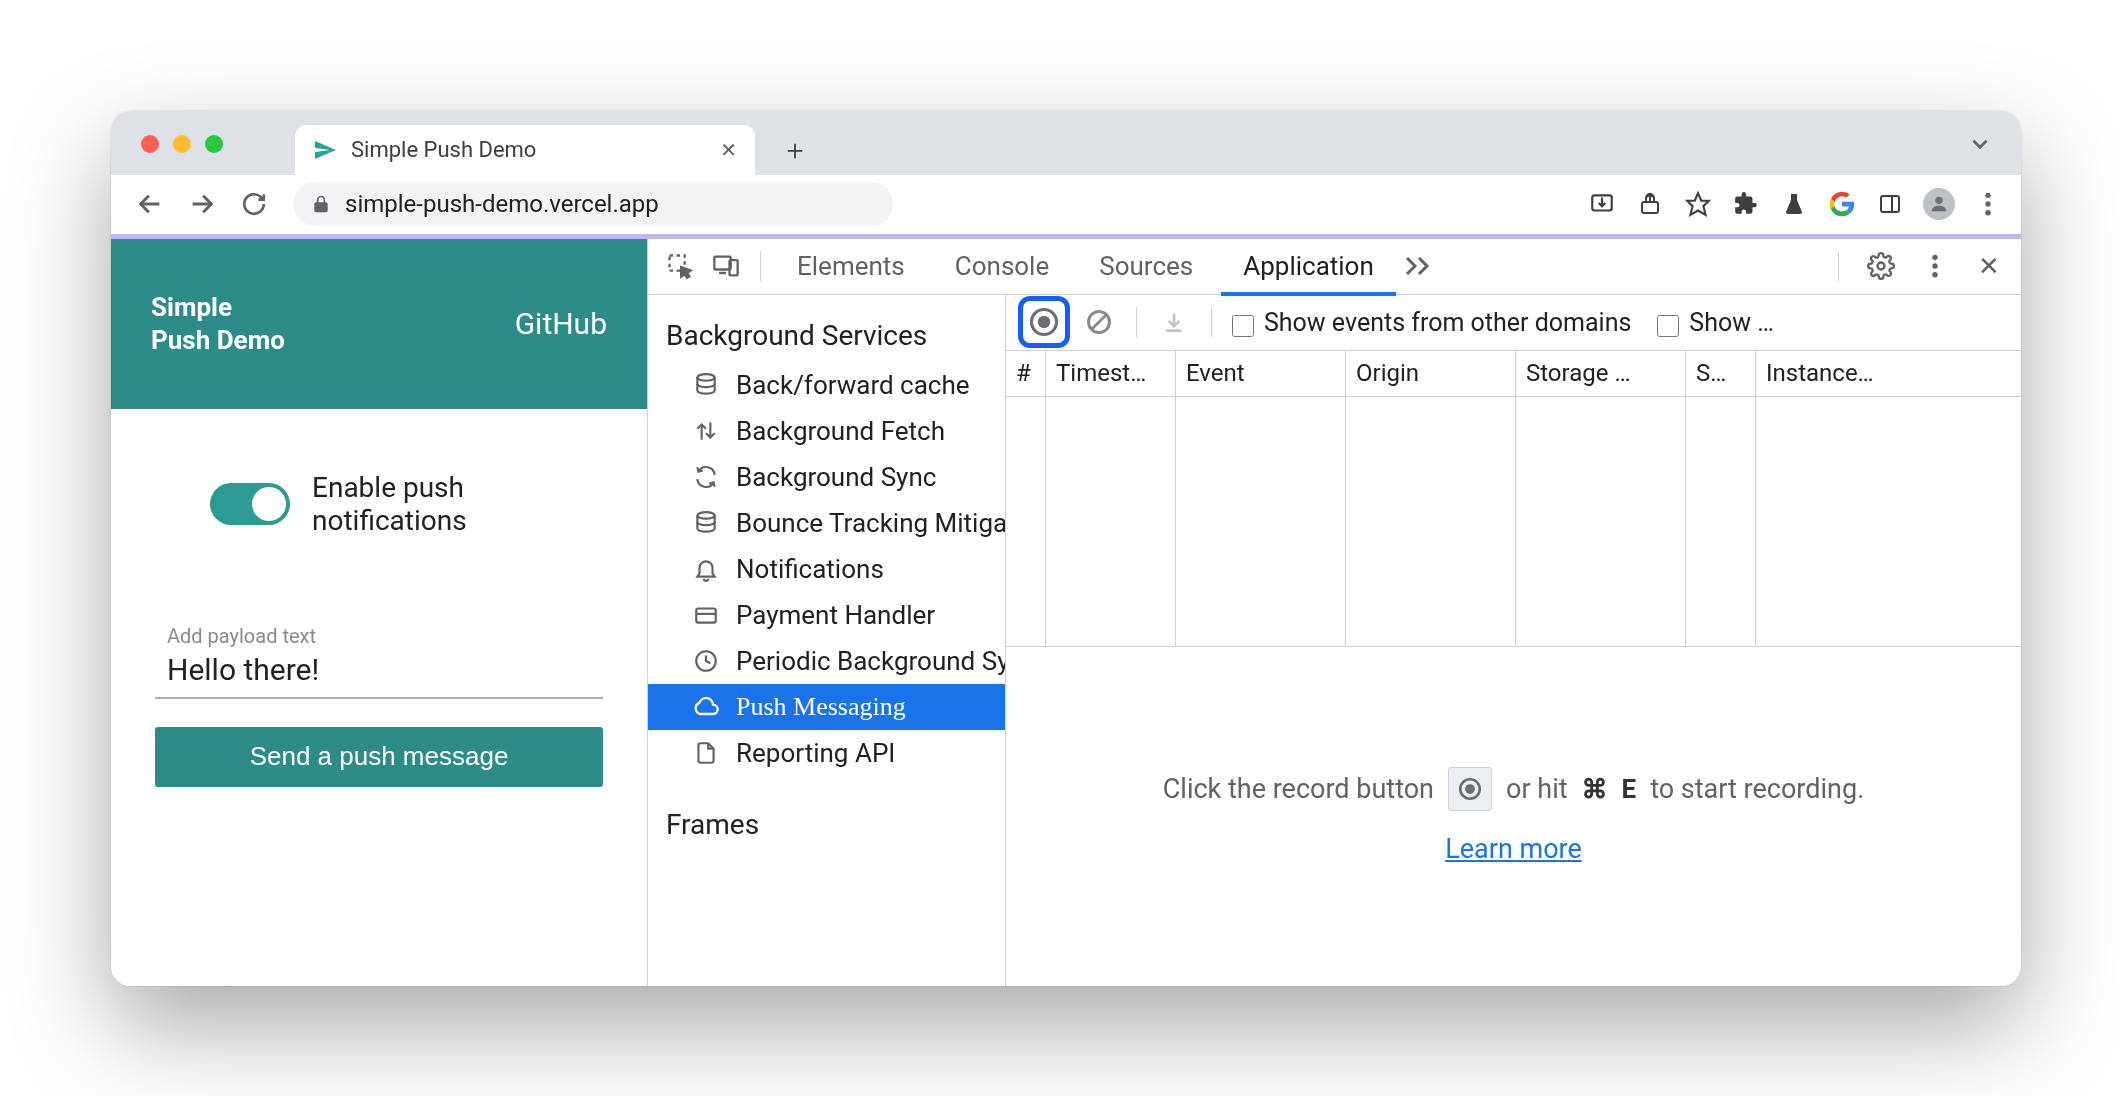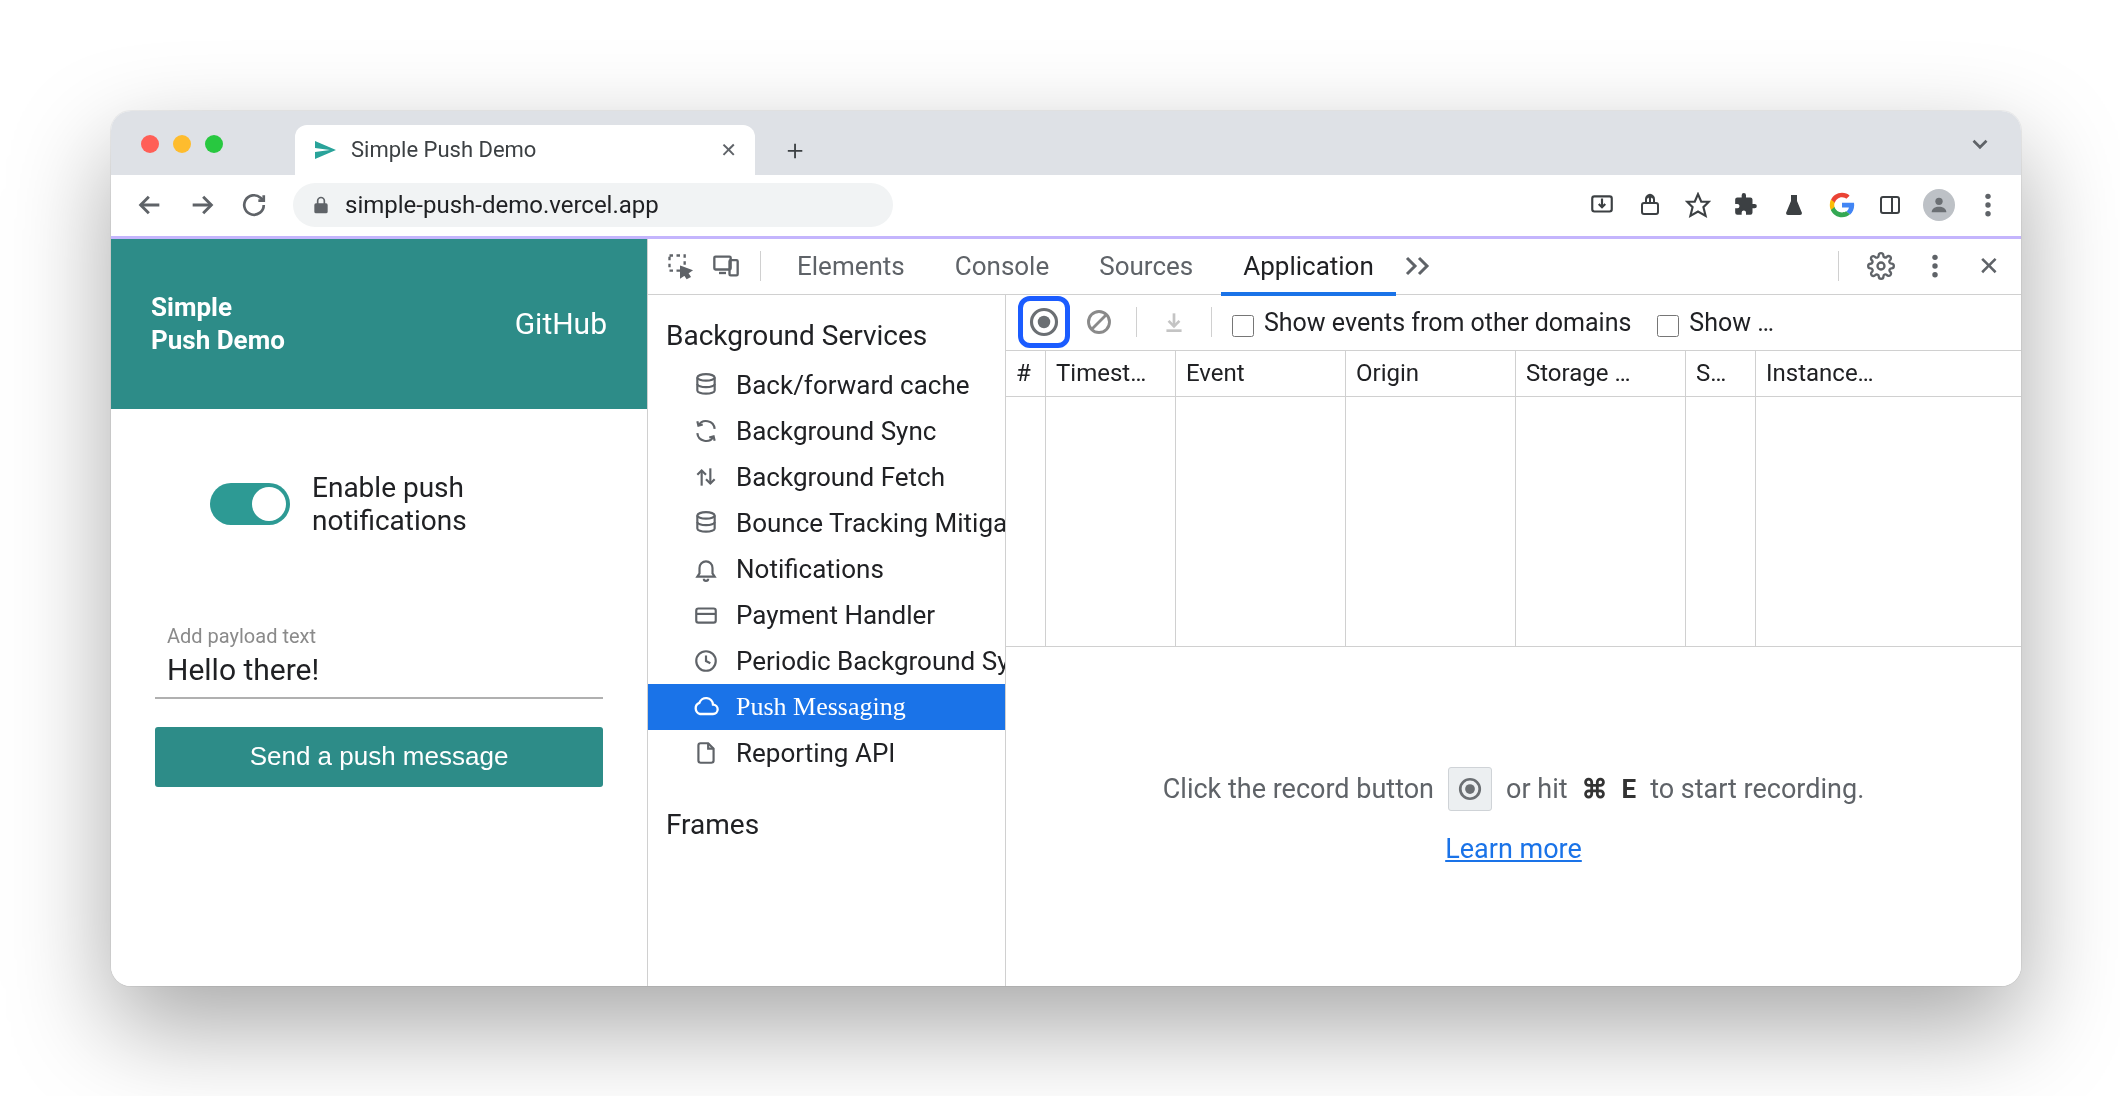--- a/index.html
+++ b/index.html
@@ -64,21 +64,21 @@
   .newtab {
     width: 44px; height: 44px; margin-left: 18px; margin-bottom: 3px;
     display:flex; align-items:center; justify-content:center;
     font-size: 28px; color:#3c4043; border-radius:50%;
   }
   .tabstrip .chev { position:absolute; right:28px; top:20px; color:#5f6368; }
   
   .toolbar {
     height: 64px;
     background: #fff;
-    border-bottom: 3px solid #c4b5fd;
+    border-bottom: 5px solid #c4b5fd;
     display: flex;
     align-items: center;
     padding: 0 18px;
     gap: 10px;
   }
   .tbtn {
     width: 42px; height: 42px; border-radius: 50%;
     display: flex; align-items: center; justify-content: center;
     color: #5f6368; font-size: 24px;
   }
@@ -417,38 +417,38 @@
                   <ellipse cx="12" cy="5" rx="8" ry="3"></ellipse>
                   <path d="M4 5v6c0 1.7 3.6 3 8 3s8-1.3 8-3V5"></path>
                   <path d="M4 11v6c0 1.7 3.6 3 8 3s8-1.3 8-3v-6"></path>
                 </svg>
               </span>
             <span>Back/forward cache</span>
           </div>
           <div class="dt-item">
             <span class="it-ico">
                 <svg width="26" height="26" viewBox="0 0 24 24" fill="none" stroke="#5f6368" stroke-width="2">
+                  <line x1="8" y1="20" x2="8" y2="6"></line>
+                  <polyline points="4 10 8 6 12 10"></polyline>
+                  <line x1="16" y1="4" x2="16" y2="18"></line>
+                  <polyline points="12 14 16 18 20 14"></polyline>
+                </svg>
+              </span>
+            <span>Background Fetch</span>
+          </div>
+          <div class="dt-item">
+            <span class="it-ico">
+                <svg width="26" height="26" viewBox="0 0 24 24" fill="none" stroke="#5f6368" stroke-width="2">
                   <path d="M20 10A8 8 0 0 0 5 7"></path>
                   <polyline points="4 3 5 7 9 6"></polyline>
                   <path d="M4 14a8 8 0 0 0 15 3"></path>
                   <polyline points="20 21 19 17 15 18"></polyline>
                 </svg>
               </span>
             <span>Background Sync</span>
-          </div>
-          <div class="dt-item">
-            <span class="it-ico">
-                <svg width="26" height="26" viewBox="0 0 24 24" fill="none" stroke="#5f6368" stroke-width="2">
-                  <line x1="8" y1="20" x2="8" y2="6"></line>
-                  <polyline points="4 10 8 6 12 10"></polyline>
-                  <line x1="16" y1="4" x2="16" y2="18"></line>
-                  <polyline points="12 14 16 18 20 14"></polyline>
-                </svg>
-              </span>
-            <span>Background Fetch</span>
           </div>
           <div class="dt-item">
             <span class="it-ico">
                 <svg width="26" height="26" viewBox="0 0 24 24" fill="none" stroke="#5f6368" stroke-width="2">
                   <ellipse cx="12" cy="5" rx="8" ry="3"></ellipse>
                   <path d="M4 5v6c0 1.7 3.6 3 8 3s8-1.3 8-3V5"></path>
                   <path d="M4 11v6c0 1.7 3.6 3 8 3s8-1.3 8-3v-6"></path>
                 </svg>
               </span>
             <span>Bounce Tracking Mitigations</span>

